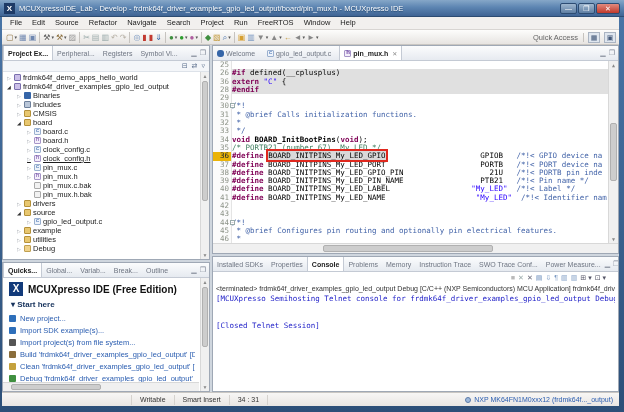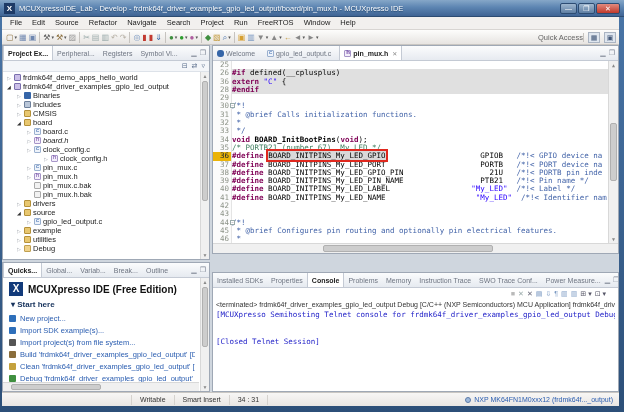--- a/index.html
+++ b/index.html
@@ -22,27 +22,27 @@
   .menu-item { font-size:7.5px; color:#222; padding:0 5px; line-height:13px; }
 
   
   .toolbar { position:absolute; top:30px; left:2px; right:5px; height:15px;
              background:linear-gradient(#fdfdfc,#e7e4e1); border-bottom:1px solid #c9c6c2;
              display:flex; align-items:center; padding:0 3px; overflow:hidden; }
   .tbtn { display:flex; align-items:center; font-size:8px; line-height:13px; padding:0 1px; }
   .tbtn .drop { font-size:5px; color:#555; margin-left:1px; }
   .tsep { width:1px; height:11px; background:#c6c3bf; margin:0 2px; flex:0 0 auto; }
   .qa { margin-left:auto; display:flex; align-items:center; gap:4px; }
-  .qa-label { font-size:7.5px; color:#666; border-right:1px solid #c6c3bf; }
+  .qa-label { font-size:7.5px; color:#666; border-right:1px solid #c6c3bf; padding-right:5px; }
   .persp { width:12px; height:11px; border:1px solid #aab4c2; background:#dfe6ef; font-size:7px; line-height:10px; text-align:center; color:#44597a; }
 
   
   .main { position:absolute; top:45px; left:2px; right:5px; bottom:20px; display:flex; gap:2px; background:#cfd6de; }
   .leftcol { width:208px; display:flex; flex-direction:column; gap:2px; }
-  .rightcol { flex:1; display:flex; flex-direction:column; gap:18px; min-width:0; }
+  .rightcol { flex:1; display:flex; flex-direction:column; gap:2px; min-width:0; }
 
   .view { background:#fff; border:1px solid #9fa8b5; display:flex; flex-direction:column; overflow:hidden; }
   .tabbar { height:15px; flex:0 0 auto; background:linear-gradient(#fbfcfd,#e6eaf0); border-bottom:1px solid #c4cad4;
             display:flex; align-items:stretch; font-size:7px; color:#6e7582; }
   .tab { display:flex; align-items:center; gap:2px; padding:0 4px; white-space:nowrap; }
   .tab.active { background:#fff; color:#1c1c1c; font-weight:bold; border-right:1px solid #c4cad4; border-left:1px solid #c4cad4; }
   .tab .close { font-weight:normal; color:#888; font-size:6px; margin-left:2px; }
   .minmax { margin-left:auto; display:flex; align-items:center; gap:3px; padding-right:3px; color:#7d8594; font-size:7px; }
 
   .ticon, .ficon { display:inline-block; width:7px; height:7px; border-radius:1px; flex:0 0 auto; position:relative; font-style:normal; }
@@ -365,31 +365,31 @@
             <div class="trow" style="padding-left: 13px;">
               <span class="arrow expanded">◢</span>
               <span class="ticon icon-folder-src"></span>
               <span>board</span>
             </div>
             <div class="trow" style="padding-left: 23px;">
               <span class="arrow">▷</span>
               <span class="ticon icon-cfile"></span>
               <span>board.c</span>
             </div>
-            <div class="trow" style="padding-left: 23px; font-style: italic;">
+            <div class="trow" style="padding-left: 23px;">
               <span class="arrow">▷</span>
               <span class="ticon icon-hfile"></span>
               <span>board.h</span>
             </div>
             <div class="trow" style="padding-left: 23px;">
               <span class="arrow">▷</span>
               <span class="ticon icon-cfile"></span>
               <span>clock_config.c</span>
             </div>
-            <div class="trow" style="padding-left: 40px;">
+            <div class="trow" style="padding-left: 23px; text-decoration: underline;">
               <span class="arrow">▷</span>
               <span class="ticon icon-hfile"></span>
               <span>clock_config.h</span>
             </div>
             <div class="trow" style="padding-left: 23px;">
               <span class="arrow">▷</span>
               <span class="ticon icon-cfile"></span>
               <span>pin_mux.c</span>
             </div>
             <div class="trow" style="padding-left: 23px;">

